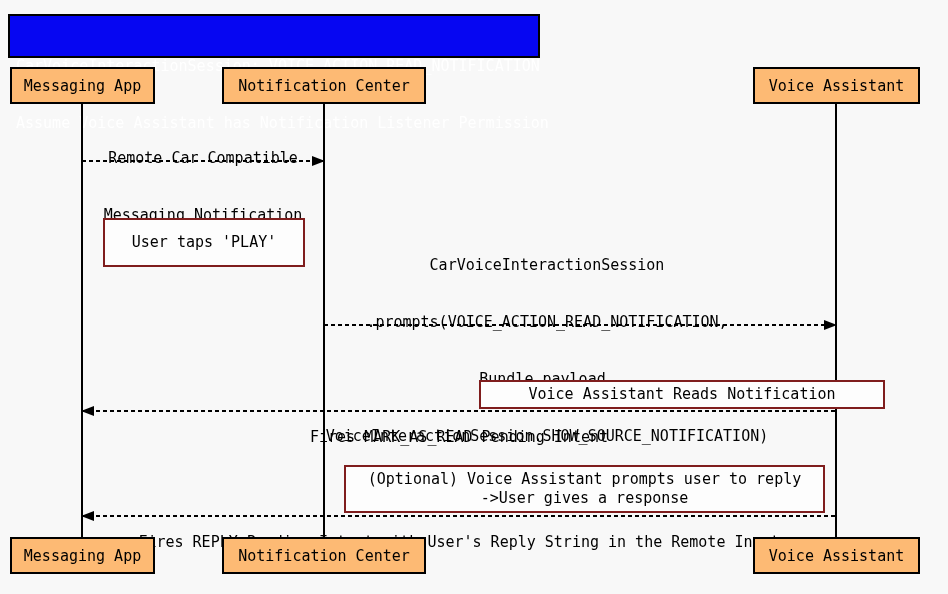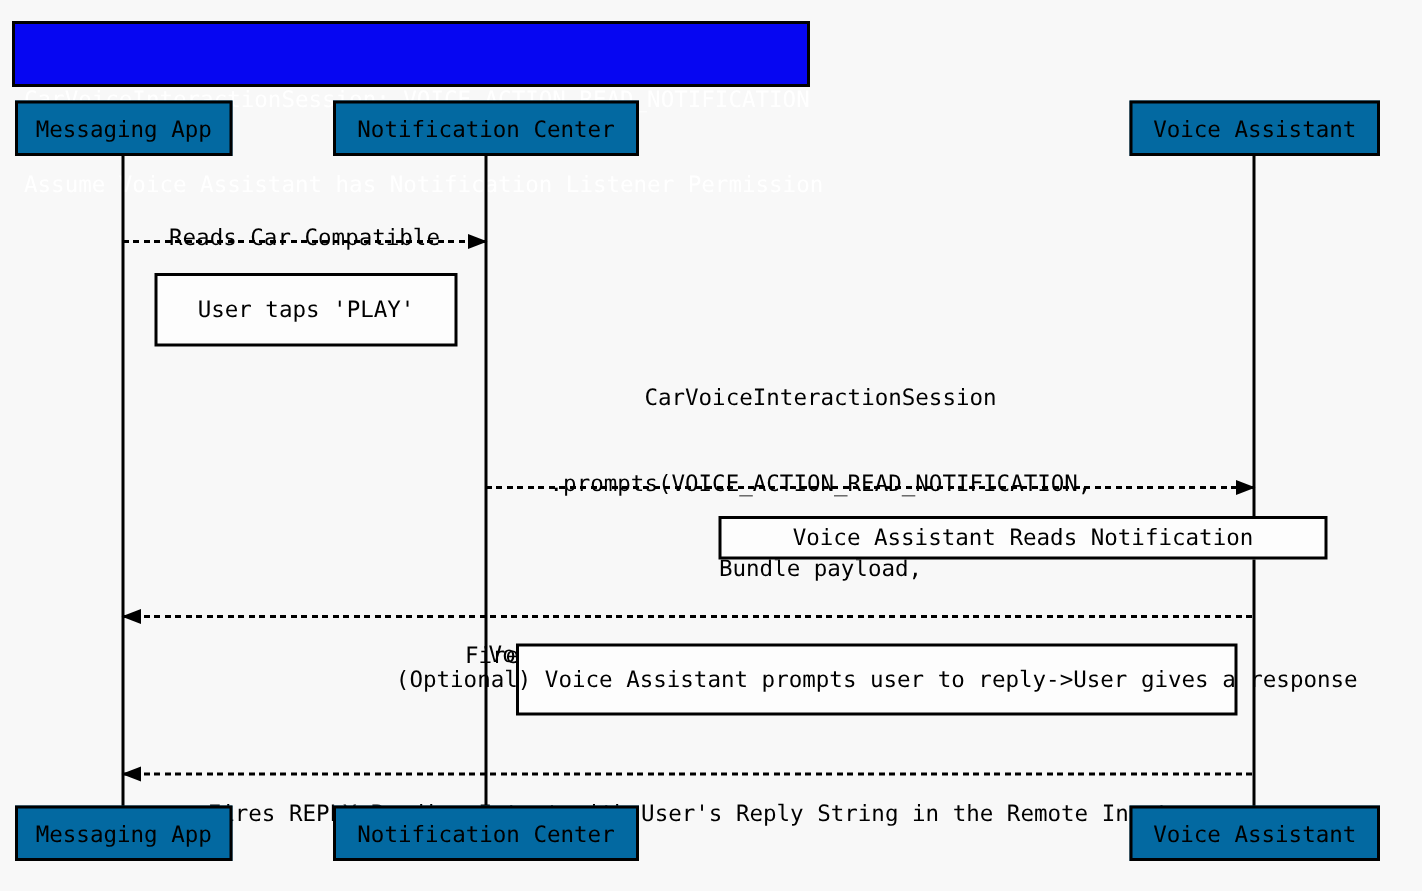--- a/index.html
+++ b/index.html
@@ -19,48 +19,49 @@
   .abs { position: absolute; }
   #title {
     border: 2px solid #000;
     box-sizing: border-box;
     color: #fff;
     padding: 3px 0 0 6px;
     line-height: 19px;
     white-space: pre;
   }
   .pbox {
-    background: #0369a1;
+    background: #fdba74;
     border: 2px solid #000;
     box-sizing: border-box;
     display: flex;
     align-items: center;
     justify-content: center;
     white-space: pre;
   }
   .lifeline {
     width: 2px;
     background: #000;
   }
   .msg-label {
     text-align: center;
     line-height: 19px;
     white-space: pre;
   }
   .note {
     background: #fdfdfd;
-    border: 2px solid #000000;
+    border: 2px solid #7f1d1d;
     box-sizing: border-box;
     display: flex;
-    flex-direction: row;
+    flex-direction: column;
     align-items: center;
     justify-content: center;
     text-align: center;
     line-height: 19px;
     white-space: pre;
+    margin-top: 36px;
   }
   .arrow {
     height: 2px;
     background: repeating-linear-gradient(to right, #000 0 4px, transparent 4px 7px);
   }
   .ah {
     position: absolute;
     width: 0;
     height: 0;
     top: -4px;
@@ -88,21 +89,21 @@
     <span>Messaging App</span>
   </div>
   <div class="abs pbox" style="left:222px; top:67px; width:204px; height:37px;">
     <span>Notification Center</span>
   </div>
   <div class="abs pbox" style="left:753px; top:67px; width:167px; height:37px;">
     <span>Voice Assistant</span>
   </div>
 
   <div class="abs msg-label" style="left:82px; top:111px; width:242px;">
-    <div>Reads Car Compatible</div>
+    <div>Remote Car Compatible</div>
     <div>Messaging Notification</div>
   </div>
   <div class="abs arrow" style="left:82px; top:160px; width:242px;">
     <div class="ah ah-right"></div>
   </div>
 
   <div class="abs note" style="left:103px; top:182px; width:202px; height:49px;">
     <div>User taps 'PLAY'</div>
   </div>
 

